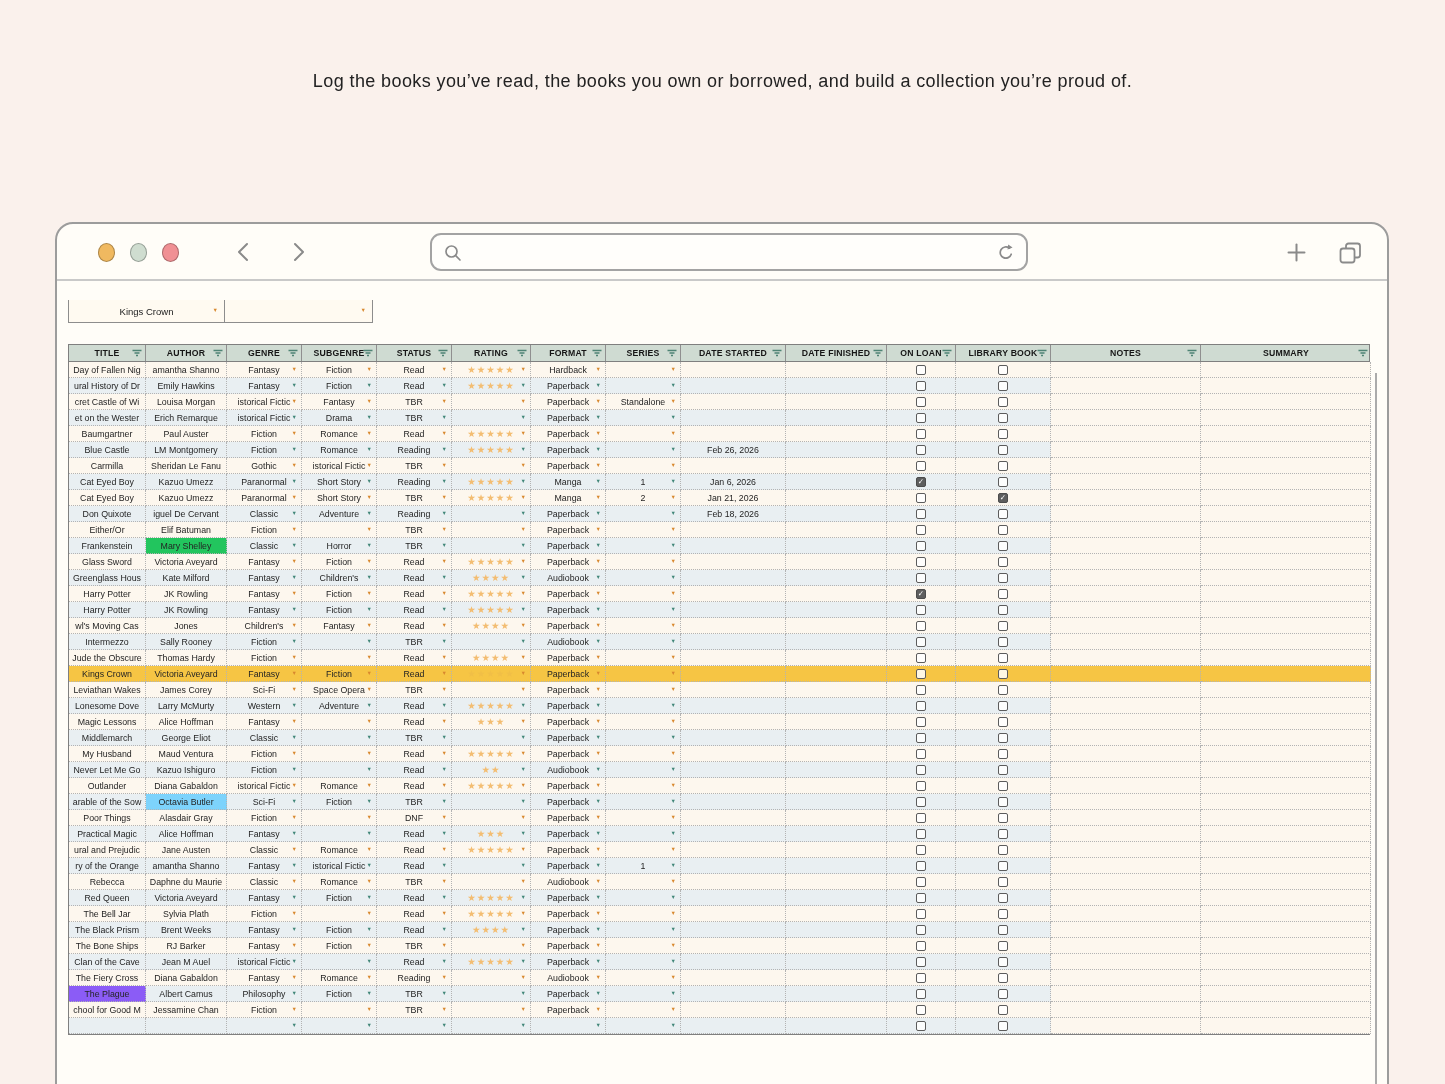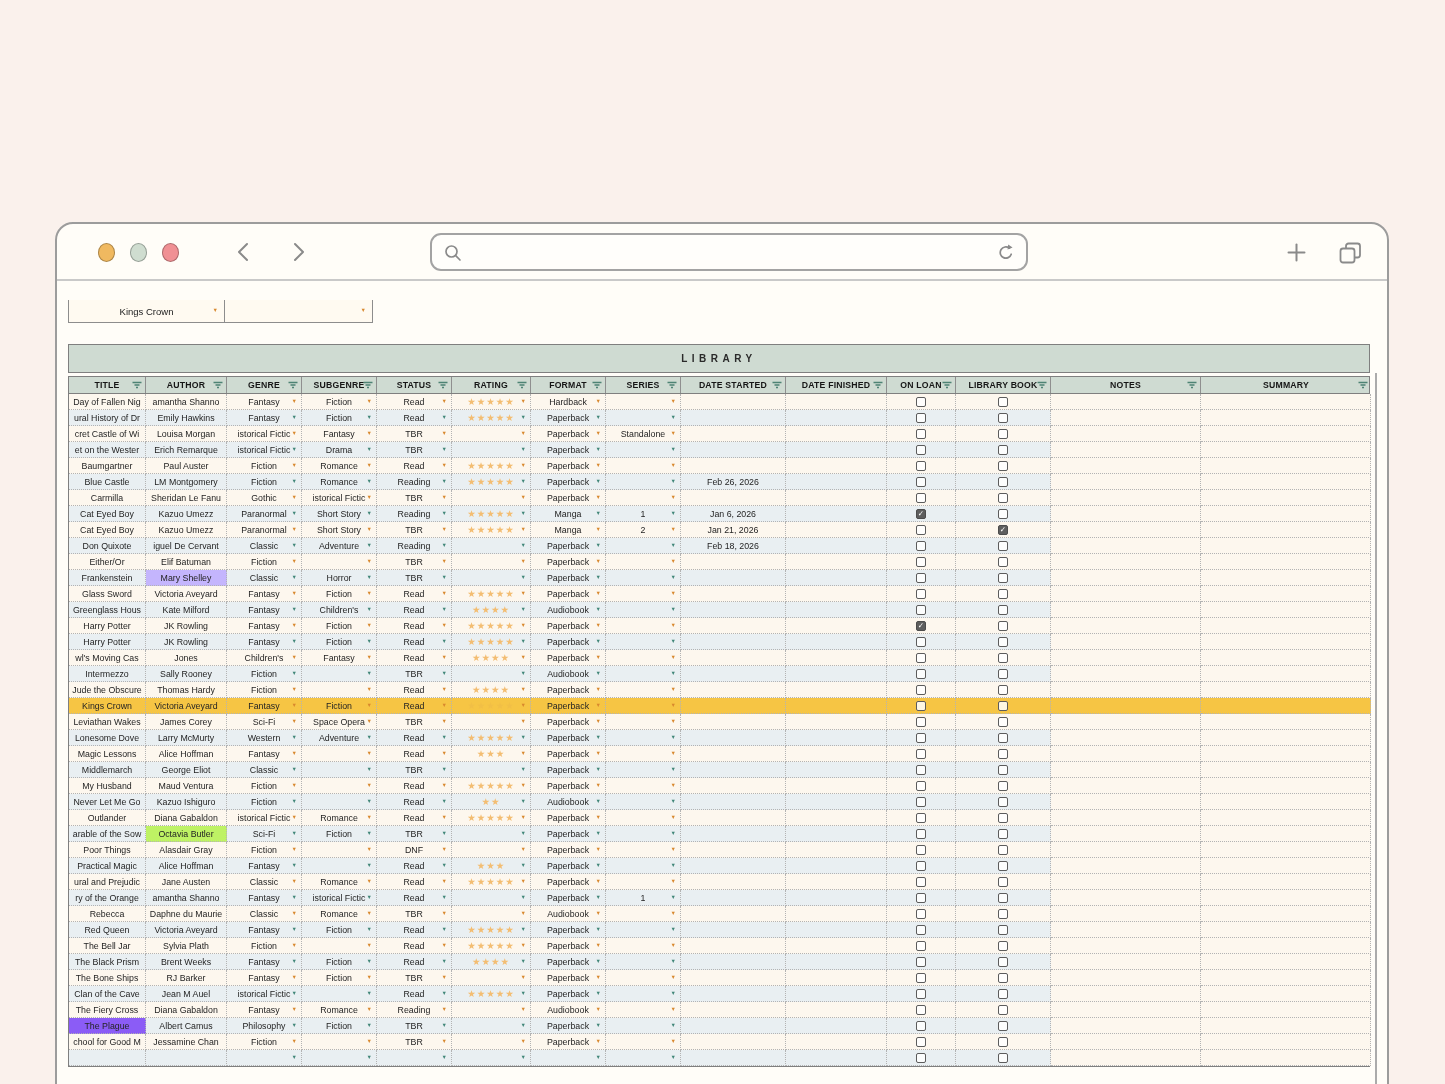--- a/index.html
+++ b/index.html
@@ -65,20 +65,21 @@
   .stars.faint { color:#e9b64a; opacity:.38; }
   .cb { display:inline-block; width:10px; height:10px; border:1.6px solid #5c5c5c; border-radius:2px;
         background:rgba(255,255,255,.85); font-size:7.5px; line-height:8px; text-align:center; color:#fff; }
   .cb.on { background:#5e5e5e; border-color:#4c4c4c; }
   .scroll-line { position:absolute; left:1318px; top:149px; bottom:0; width:1.5px; background:#ababab; }
 </style>
 </head>
 <body>
 
 <div class="hero">
+  <p class="sub2">Log the books you’ve read, the books you own or borrowed, and build a collection you’re proud of.</p>
 </div>
 
 <div class="window">
   <div class="topbar">
     <div class="lights">
       <span class="light" id="light0" style="background: rgb(240, 185, 96);"></span>
       <span class="light" id="light1" style="background: rgb(207, 221, 208);"></span>
       <span class="light" id="light2" style="background: rgb(240, 144, 148);"></span>
     </div>
     <span class="nav-chev" style="left:178px">
@@ -126,21 +127,20 @@
         <span>Kings Crown</span>
         <span class="arr arr-o">▼</span>
       </div>
       <div class="sb-value sb-v2">
         <span></span>
         <span class="arr arr-o">▼</span>
       </div>
     </div>
 
     <div class="table-wrap">
-      <div class="band">LIBRARY</div>
       <div class="grid-head" id="gridHead" style="grid-template-columns: 77px 81px 75px 75px 75px 79px 75px 75px 105px 101px 69px 95px 150px 170px;">
           <div class="head-cell">
             <span>TITLE</span>
             <span class="flt"><svg width="10" height="8" viewBox="0 0 10 8">
                 <path d="M0.5 1.5 H9.5 M2.5 4 H7.5 M4 6.5 H6" stroke="#4e8374" stroke-width="1.3" fill="none"></path>
               </svg></span>
           </div>
           <div class="head-cell">
             <span>AUTHOR</span>
             <span class="flt"><svg width="10" height="8" viewBox="0 0 10 8">
@@ -763,21 +763,21 @@
               <span></span>
             </div>
             <div class="cell" style="background: rgb(253, 247, 238);">
               <span></span>
             </div>
           </div>
           <div class="grid-row" style="grid-template-columns: 77px 81px 75px 75px 75px 79px 75px 75px 105px 101px 69px 95px 150px 170px;">
             <div class="cell" style="background: rgb(233, 239, 242);">
               <span>Frankenstein</span>
             </div>
-            <div class="cell" style="background: #c4b5fd;">
+            <div class="cell" style="background: #22c55e;">
               <span>Mary Shelley</span>
             </div>
             <div class="cell" style="background: rgb(233, 239, 242);">
               <span>Classic</span>
               <span class="arr arr-t">▼</span>
             </div>
             <div class="cell" style="background: rgb(233, 239, 242);">
               <span>Horror</span>
               <span class="arr arr-t">▼</span>
             </div>
@@ -1559,21 +1559,21 @@
               <span></span>
             </div>
             <div class="cell" style="background: rgb(253, 247, 238);">
               <span></span>
             </div>
           </div>
           <div class="grid-row" style="grid-template-columns: 77px 81px 75px 75px 75px 79px 75px 75px 105px 101px 69px 95px 150px 170px;">
             <div class="cell" style="background: rgb(233, 239, 242);">
               <span>arable of the Sow</span>
             </div>
-            <div class="cell" style="background: #bef264;">
+            <div class="cell" style="background: #7dd3fc;">
               <span>Octavia Butler</span>
             </div>
             <div class="cell" style="background: rgb(233, 239, 242);">
               <span>Sci-Fi</span>
               <span class="arr arr-t">▼</span>
             </div>
             <div class="cell" style="background: rgb(233, 239, 242);">
               <span>Fiction</span>
               <span class="arr arr-t">▼</span>
             </div>

